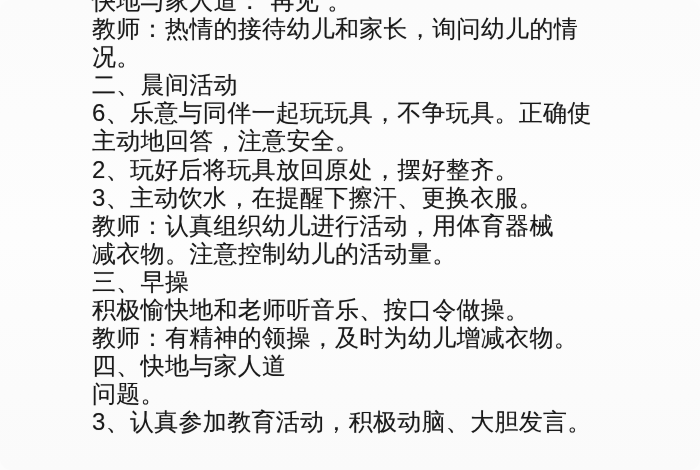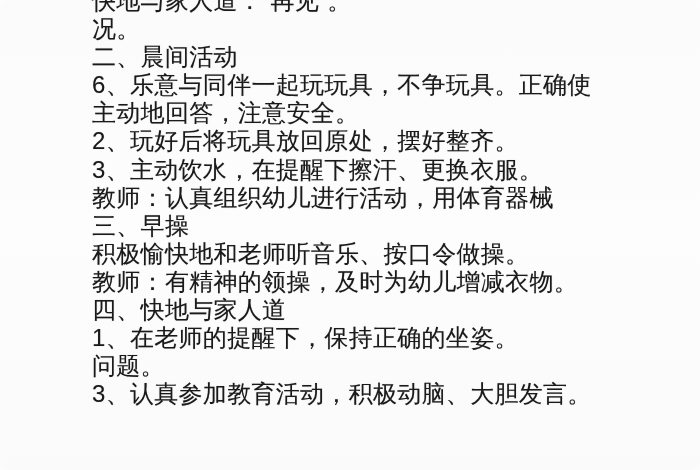--- a/index.html
+++ b/index.html
@@ -34,28 +34,29 @@
   .line {
     height: 28.1px;
   }
 </style>
 </head>
 <body>
 
 <div class="doc">
   <div class="textblock">
     <div class="line">快地与家人道：“再见”。</div>
+    <div class="line">教师：热情的接待幼儿和家长，询问幼儿的情</div>
     <div class="line">况。</div>
     <div class="line">二、晨间活动</div>
     <div class="line">6、乐意与同伴一起玩玩具，不争玩具。正确使</div>
     <div class="line">主动地回答，注意安全。</div>
     <div class="line">2、玩好后将玩具放回原处，摆好整齐。</div>
     <div class="line">3、主动饮水，在提醒下擦汗、更换衣服。</div>
     <div class="line">教师：认真组织幼儿进行活动，用体育器械</div>
+    <div class="line">减衣物。注意控制幼儿的活动量。</div>
     <div class="line">三、早操</div>
     <div class="line">积极愉快地和老师听音乐、按口令做操。</div>
     <div class="line">教师：有精神的领操，及时为幼儿增减衣物。</div>
     <div class="line">四、快地与家人道</div>
-    <div class="line">1、在老师的提醒下，保持正确的坐姿。</div>
     <div class="line">问题。</div>
     <div class="line">3、认真参加教育活动，积极动脑、大胆发言。</div>
   </div>
 </div>
 
 </body></html>

